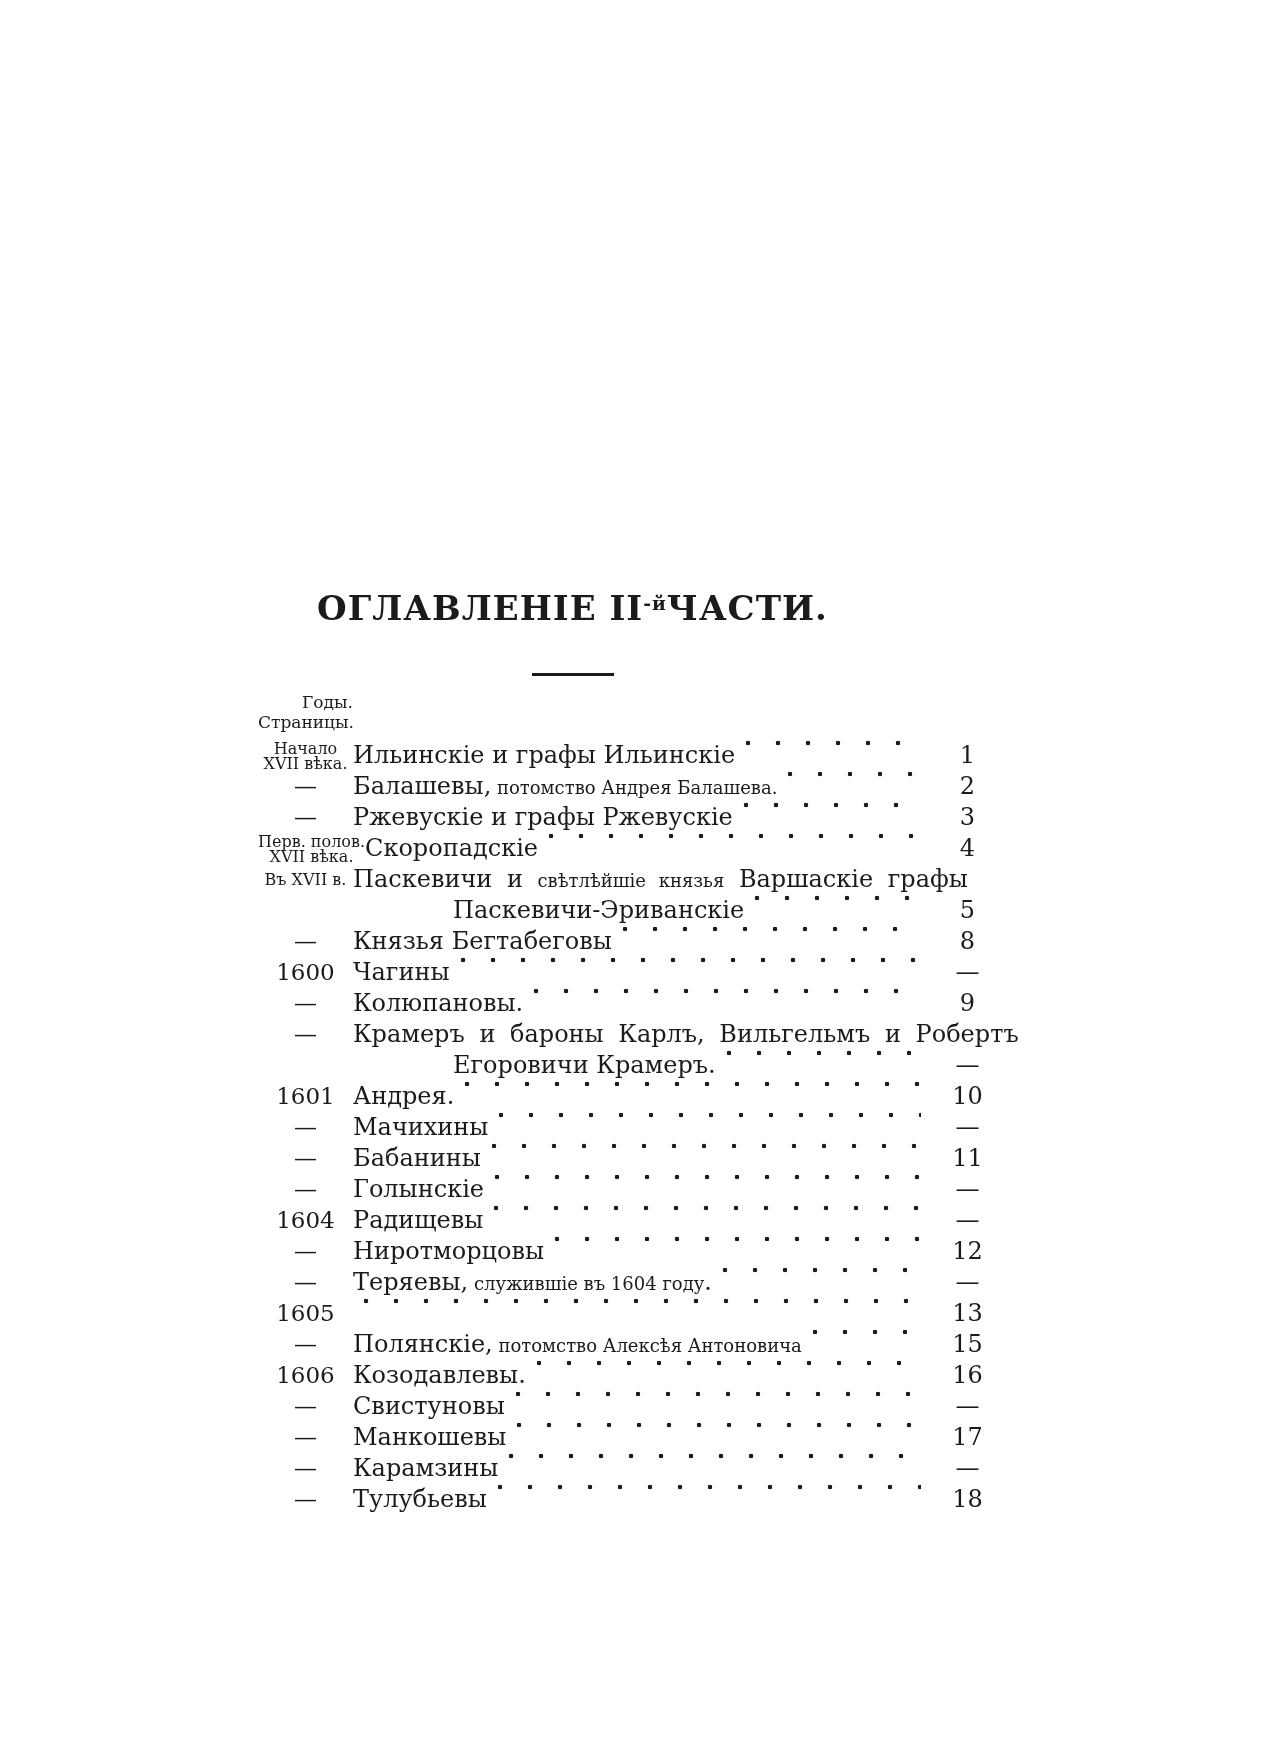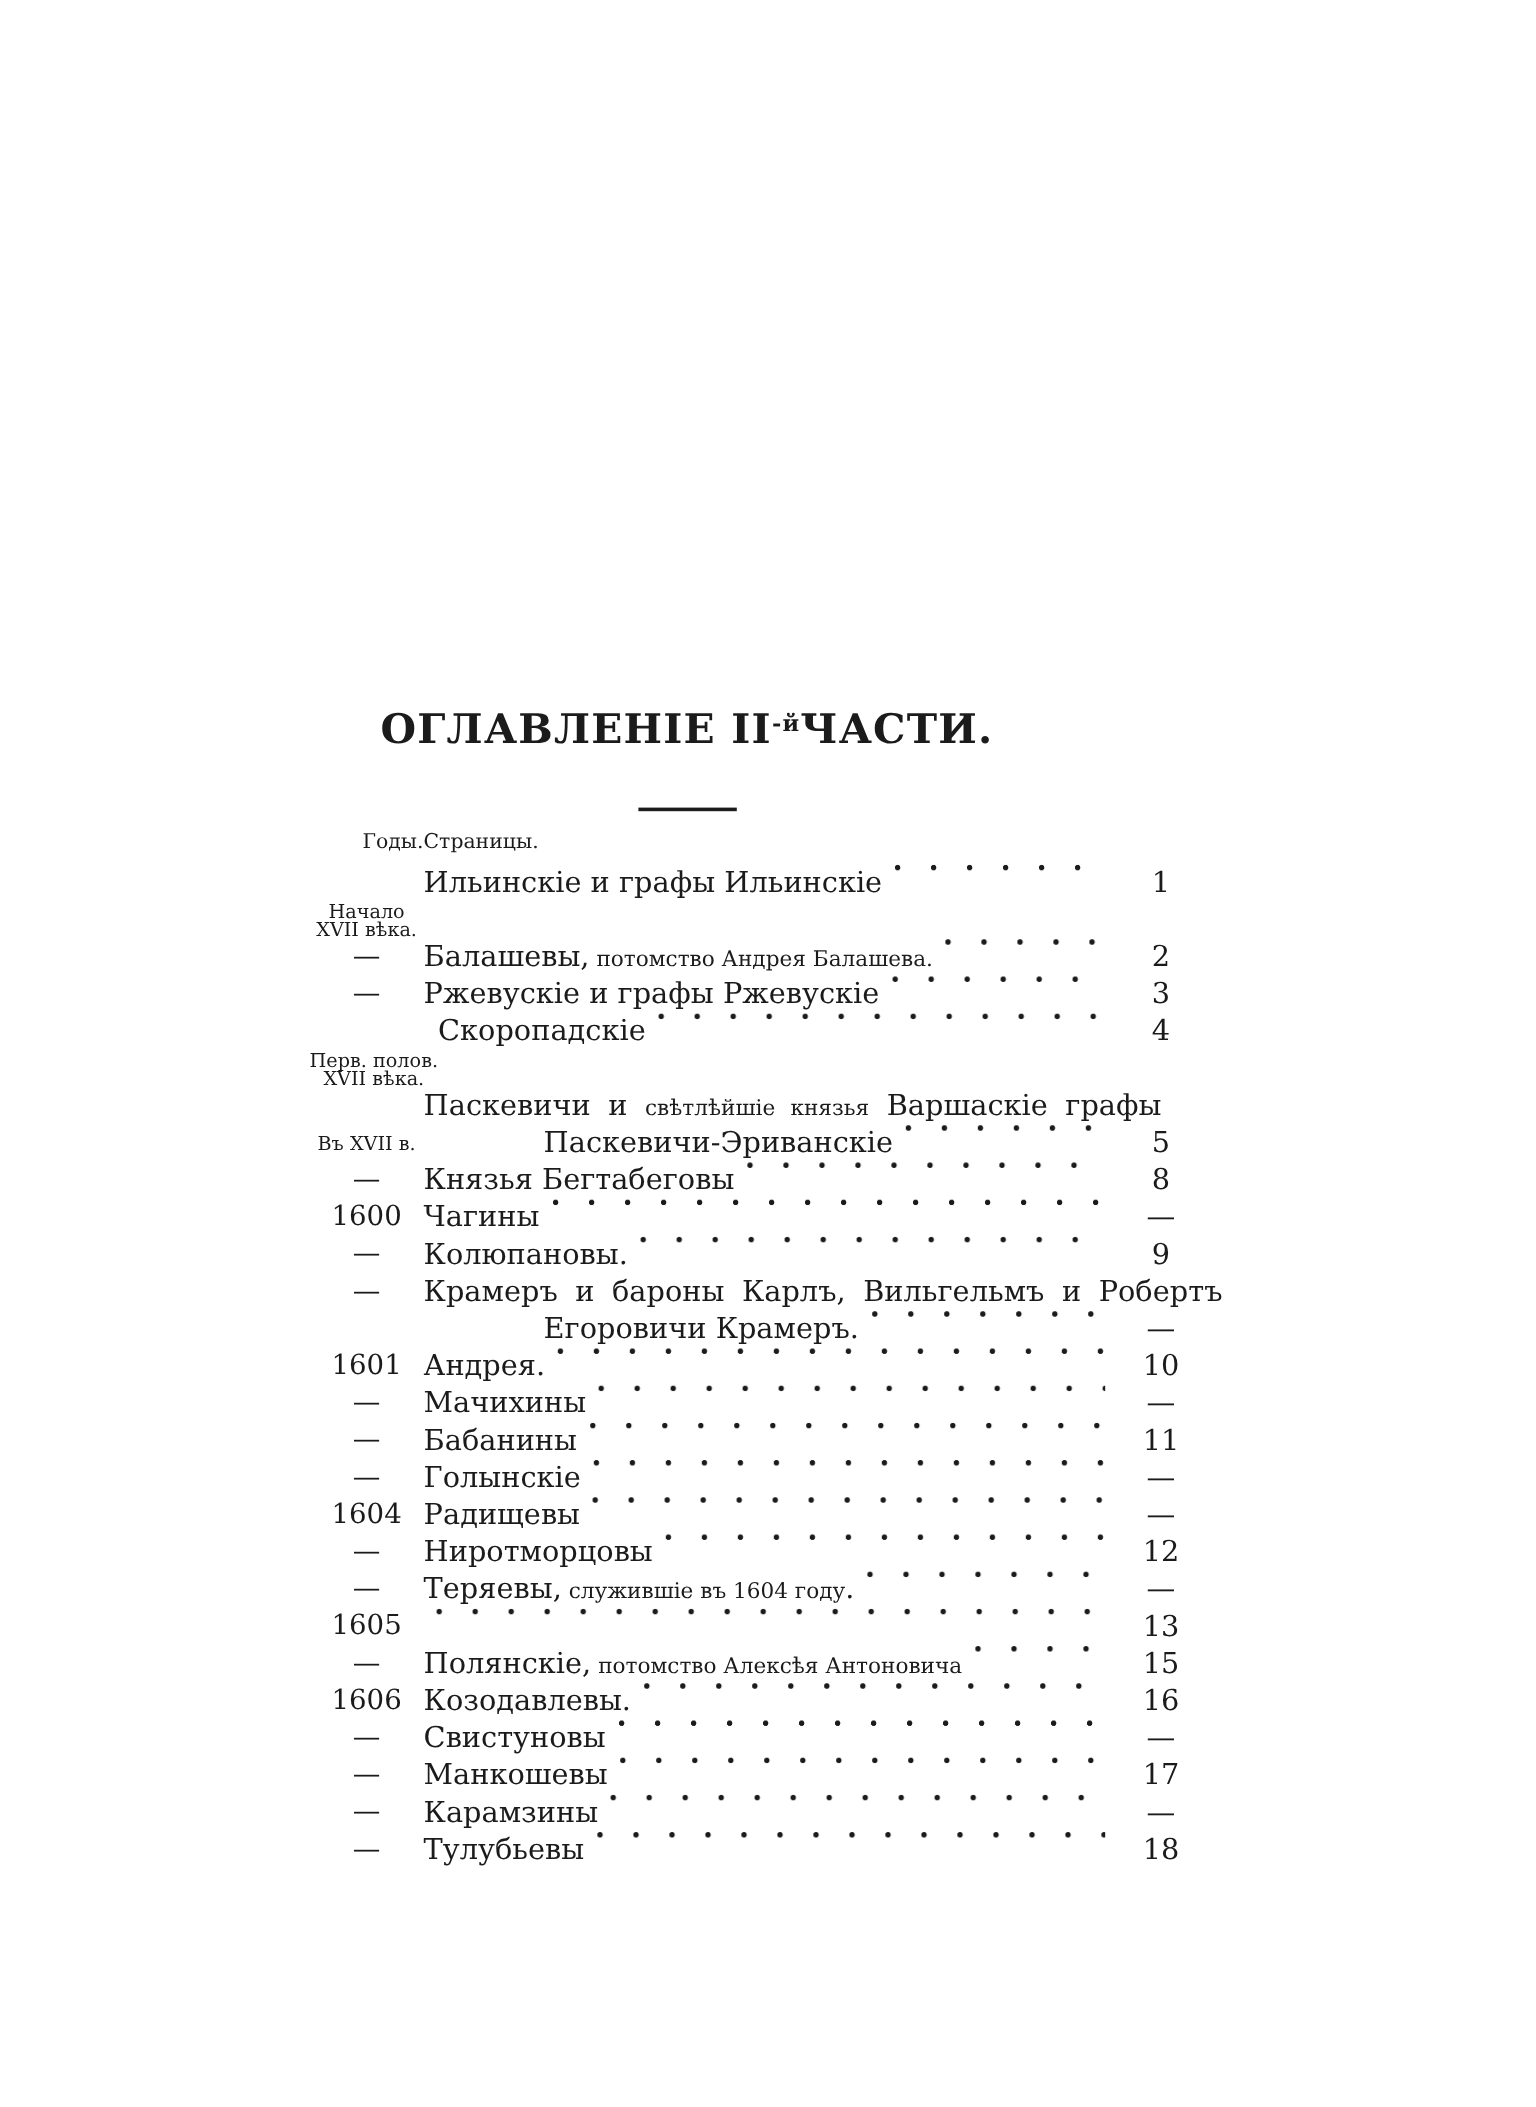--- a/index.html
+++ b/index.html
@@ -47,40 +47,40 @@
     background: #1b1b1b;
     margin: 46px auto 0 auto;
   }
   
   .colheads {
     display: flex;
     margin: 16px 0 0 258px;
     width: 752px;
     font-size: 17px;
     line-height: 20px;
+    flex-direction: column;
   }
   .colheads .ylab { padding-left: 44px; }
   
   .toc {
     margin: 8px 0 0 258px;
     width: 752px;
   }
   .row { display: flex; }
   .year {
     flex: 0 0 95px;
     text-align: center;
     font-size: 23px;
     line-height: 31px;
     white-space: nowrap;
   }
   .year.small {
     font-size: 16px;
     line-height: 15px;
     padding-top: 1px;
-    margin-top: 31px;
   }
   .year.small.single { line-height: 31px; padding-top: 0; }
   .body { flex: 1 1 auto; min-width: 0; }
   .line {
     display: flex;
     align-items: flex-start;
     height: 31px;
     font-size: 24px;
     line-height: 31px;
     white-space: nowrap;

